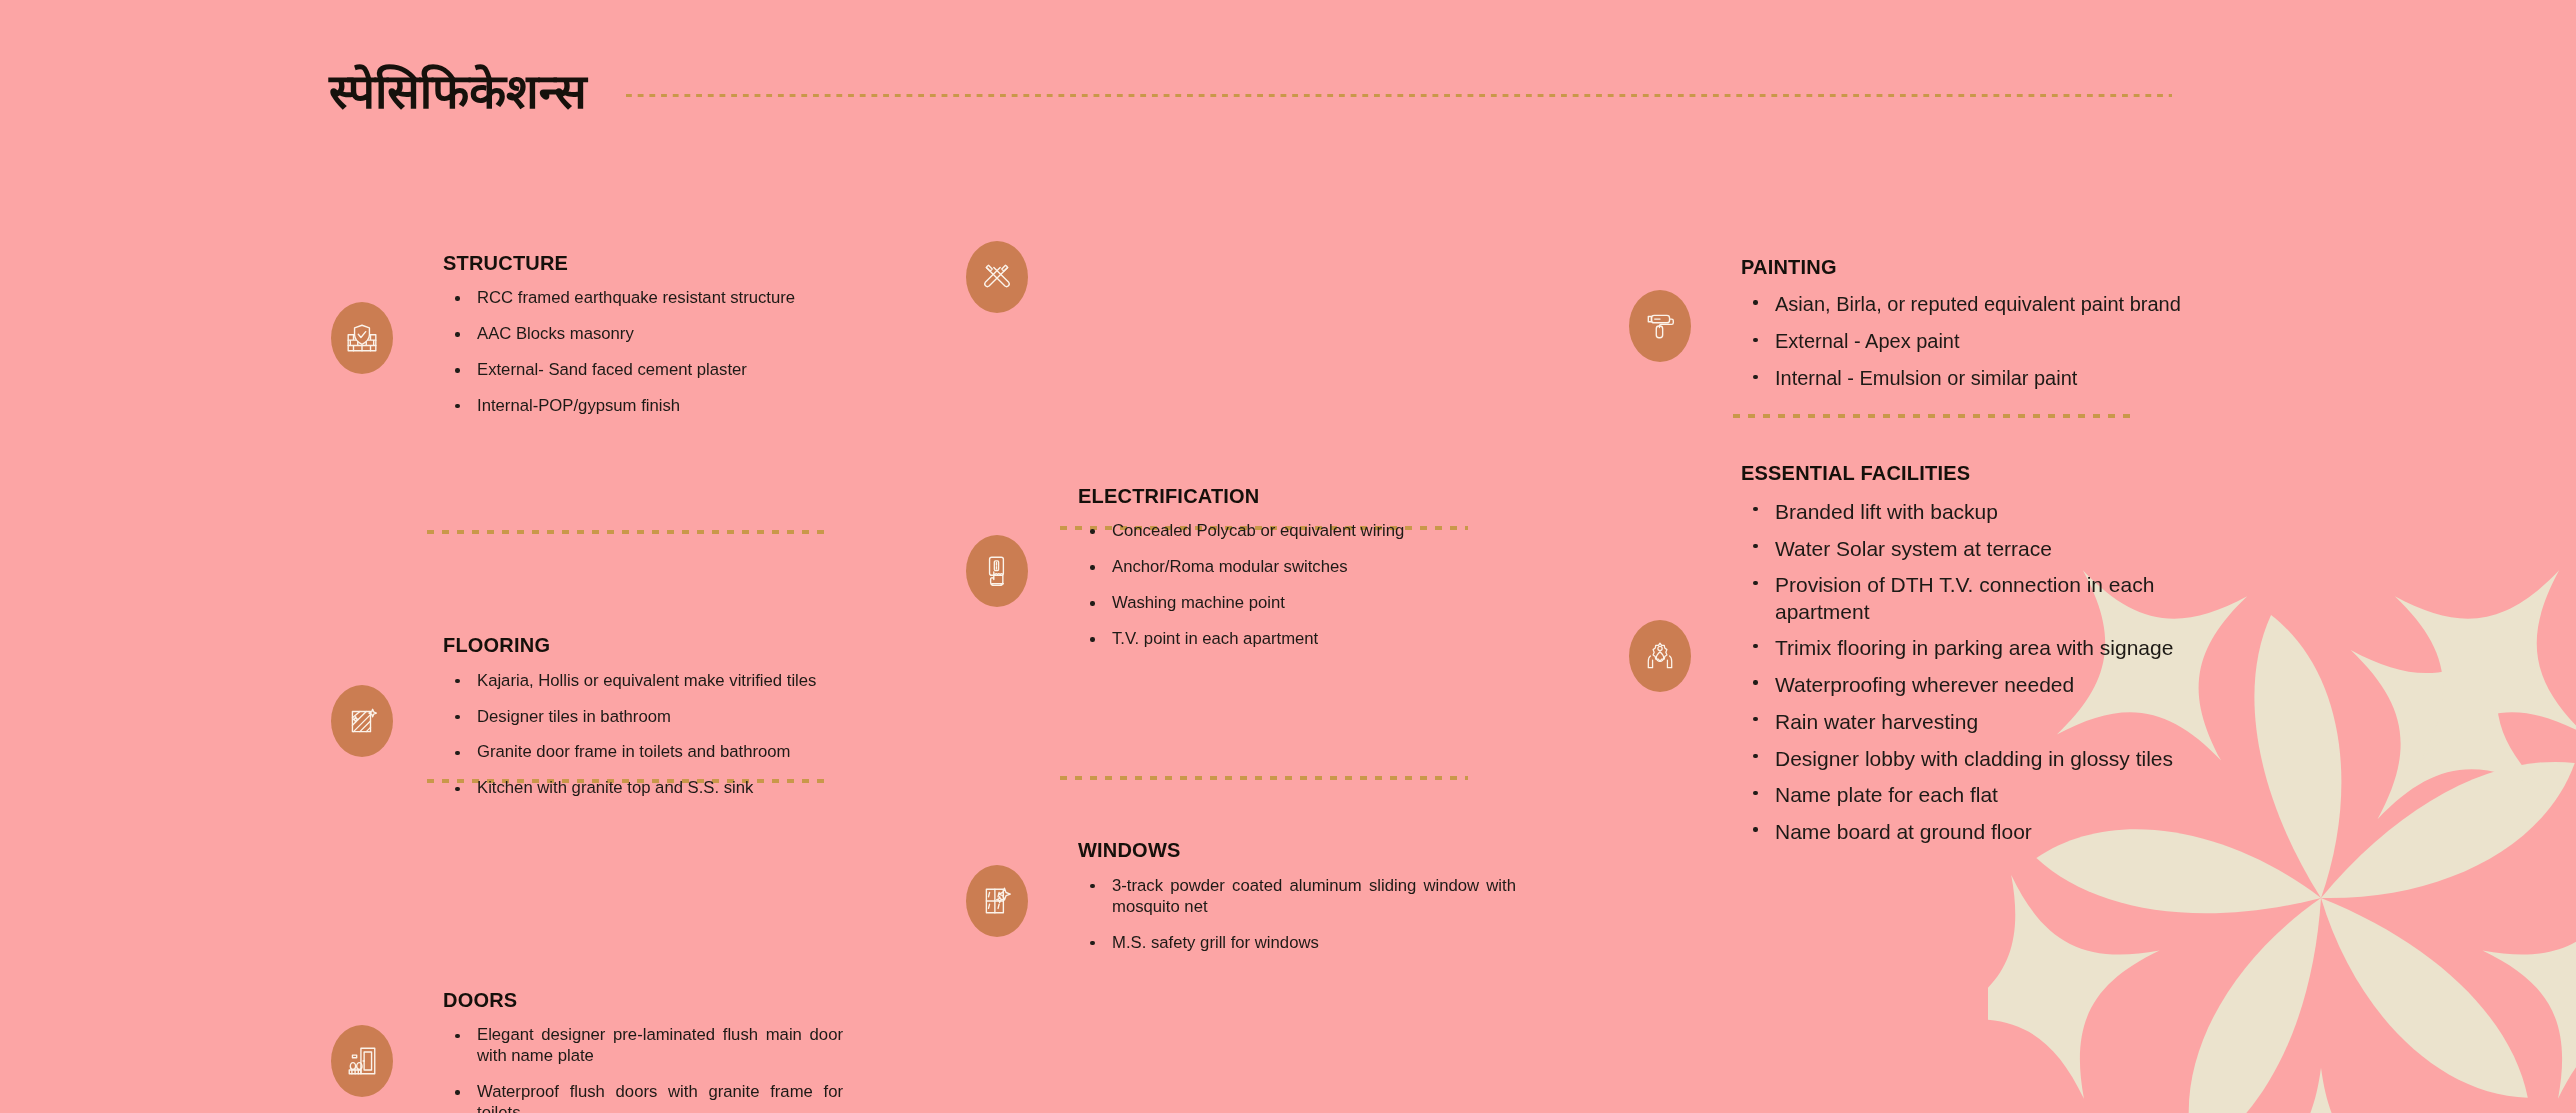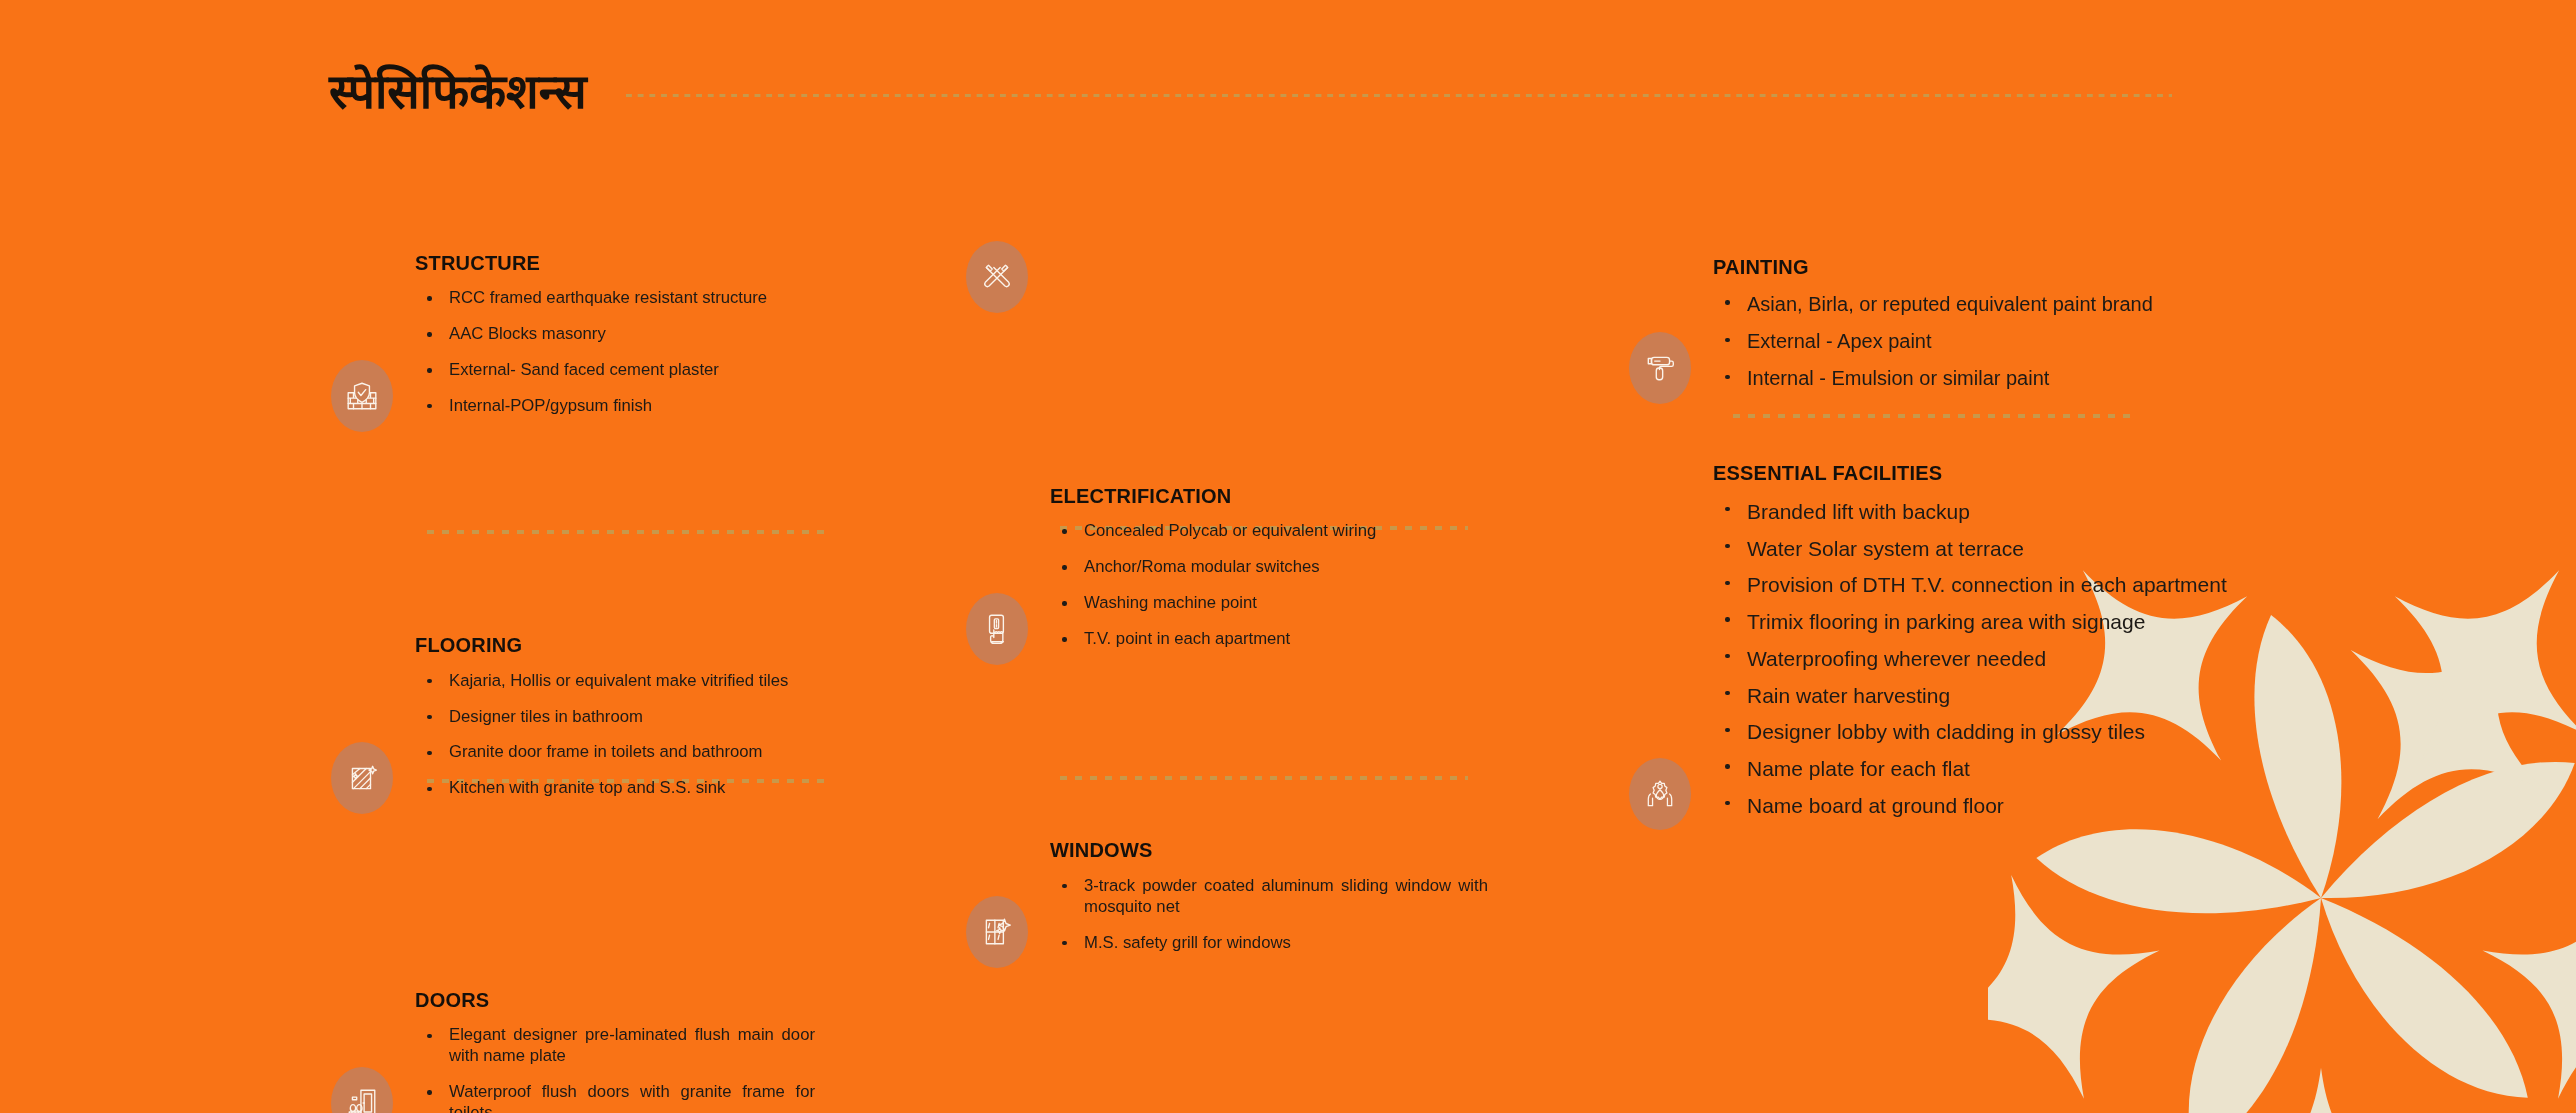--- a/index.html
+++ b/index.html
@@ -2,21 +2,21 @@
 <html style="font-size:9px"><head>
 <meta charset="utf-8">
 <style>
   * { margin:0; padding:0; box-sizing:border-box; }
   html, body {
     width:2576px; height:1114px;
     background:#f2ece1;
     font-family:"Liberation Sans", sans-serif;
     overflow:hidden;
   }
-  .page { position:relative; width:2576px; height:1114px; background:#f97316; overflow:hidden; }
+  .page { position:relative; width:2576px; height:1114px; background:#fca5a5; overflow:hidden; }
 
   
   .decor { position:absolute; right:-78px; bottom:-117px; width:666px; height:666px; pointer-events:none; }
   .decor svg { width:100%; height:100%; display:block; }
 
   
   .header { position:absolute; left:329px; top:67px; display:flex; align-items:center; width:1843px; }
   .header-title {
     font-family:"Liberation Sans", sans-serif;
     font-size:48px; font-weight:700; color:#16110c;
@@ -29,21 +29,21 @@
   }
 
   
   .columns { position:absolute; left:0; top:0; width:2576px; height:1114px; }
   .col { position:absolute; }
   .col-1 { left:331px; top:244px; width:577px; }
   .col-2 { left:966px; top:240px; width:611px; }
   .col-3 { left:1629px; top:248px; width:599px; }
 
   
-  .section { position:relative; display:flex; align-items:flex-end; }
+  .section { position:relative; display:flex; align-items:center;gap:28px; }
   .badge {
     flex:0 0 auto; width:62px; height:72px; border-radius:50% / 50%;
     background:#cb7d52; display:flex; align-items:center; justify-content:center;
     margin-top:1.1px;
   }
   .badge svg { width:34px; height:34px; display:block; }
   .sec-body { margin-left:22px; flex:1 1 auto; padding-top:7.8px; }
   .sec-title {
     font-size:20px; font-weight:700; color:#15100b;
     letter-spacing:0.2px; margin-bottom:13.3px; white-space:nowrap;

